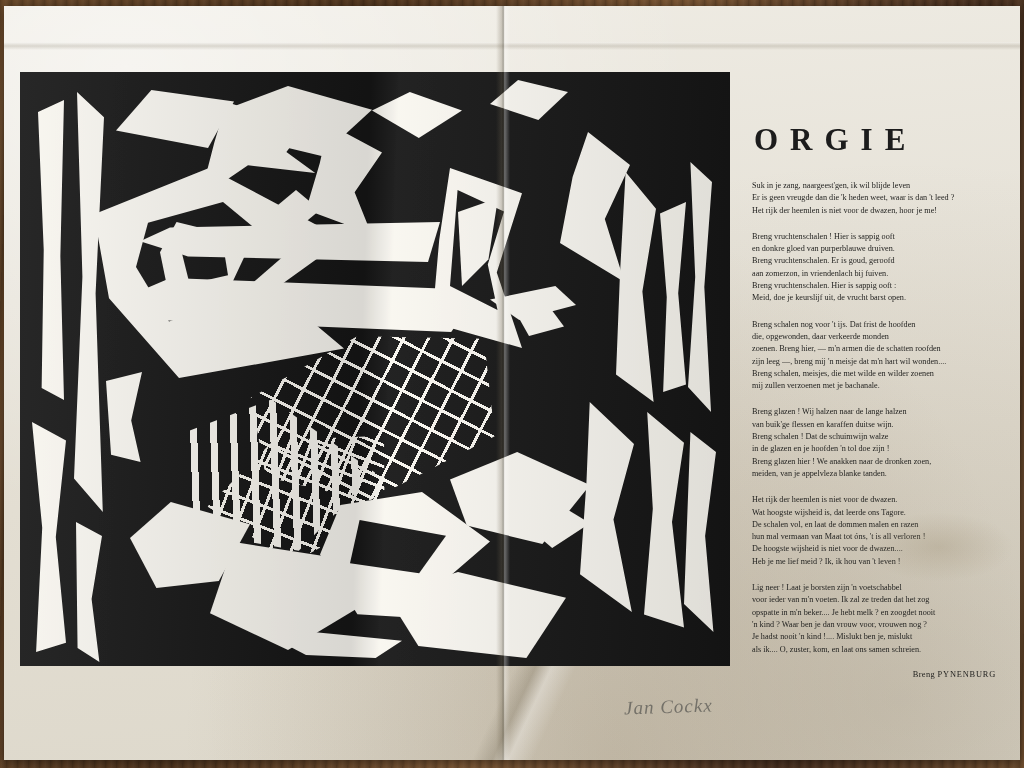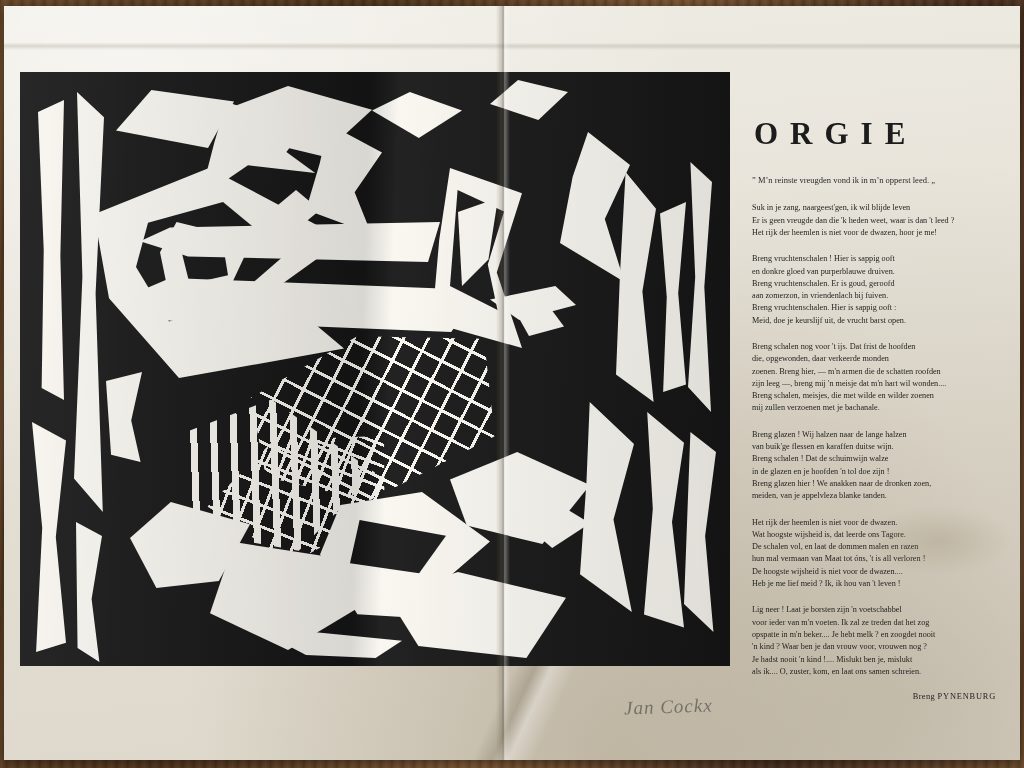--- a/index.html
+++ b/index.html
@@ -105,21 +105,21 @@
     color: #5b5a55;
     letter-spacing: 1px;
     transform: rotate(-2deg);
     opacity: .75;
   }
 
   
   .textcol {
     position: absolute;
     left: 742px;
-    top: 110px;
+    top: 116px;
     width: 262px;
     height: 560px;
   }
   .title {
     font-family: "Liberation Serif", serif;
     font-size: 31px;
     letter-spacing: 12px;
     color: #1c1c1c;
     margin: 0 0 22px 8px;
     font-weight: 700;
@@ -228,21 +228,20 @@
     <div class="sh" style="left:86px;  top:300px; width:36px;  height:90px;  clip-path:polygon(0 10%,100% 0,70% 54%,96% 100%,14% 92%);"></div>
     <div class="sh" style="left:252px; top:118px; width:48px;  height:40px;  clip-path:polygon(0 50%,50% 0,100% 50%,50% 100%);"></div>
     <div class="sh" style="left:500px; top:430px; width:70px;  height:46px;  clip-path:polygon(0 40%,50% 0,100% 46%,46% 100%);"></div>
     <div class="sh" style="left:262px; top:560px; width:120px; height:26px;  clip-path:polygon(0 40%,26% 0,100% 34%,78% 100%,20% 88%);"></div>
   </div>
 
   <div class="signature">Jan Cockx</div>
 
   <div class="textcol">
     <h1 class="title">ORGIE</h1>
-    <p class="motto">” M’n reinste vreugden vond ik in m’n opperst leed. „</p>
 
     <p class="stanza">Suk in je zang, naargeest'gen, ik wil blijde leven
 Er is geen vreugde dan die 'k heden weet, waar is dan 't leed ?
 Het rijk der heemlen is niet voor de dwazen, hoor je me!</p>
     <p class="stanza">Breng vruchtenschalen ! Hier is sappig ooft
 en donkre gloed van purperblauwe druiven.
 Breng vruchtenschalen. Er is goud, geroofd
 aan zomerzon, in vriendenlach bij fuiven.
 Breng vruchtenschalen. Hier is sappig ooft :
 Meid, doe je keurslijf uit, de vrucht barst open.</p>

